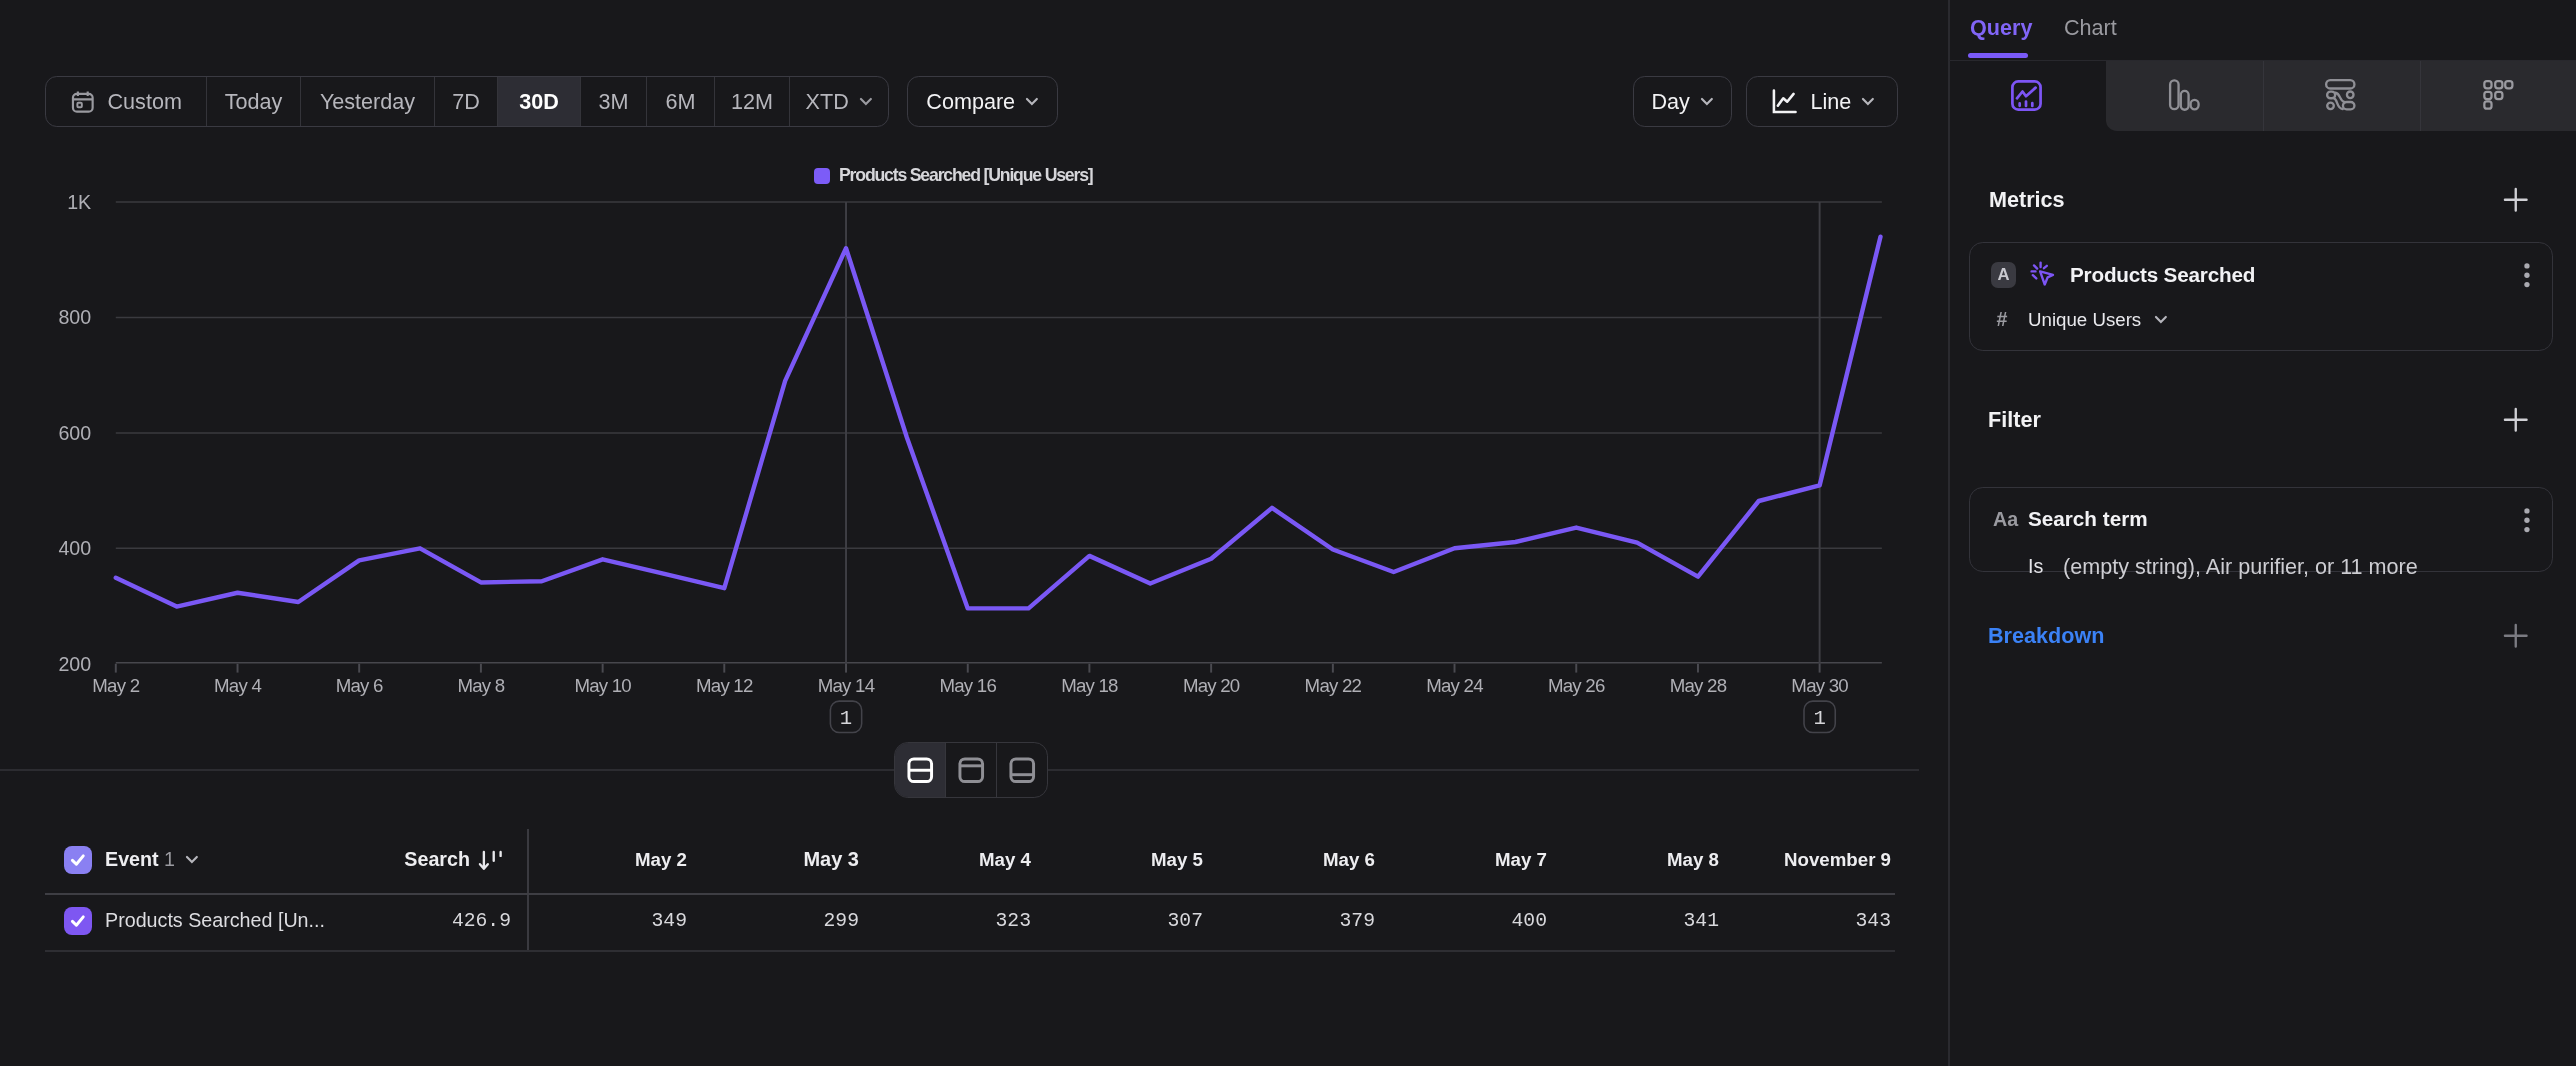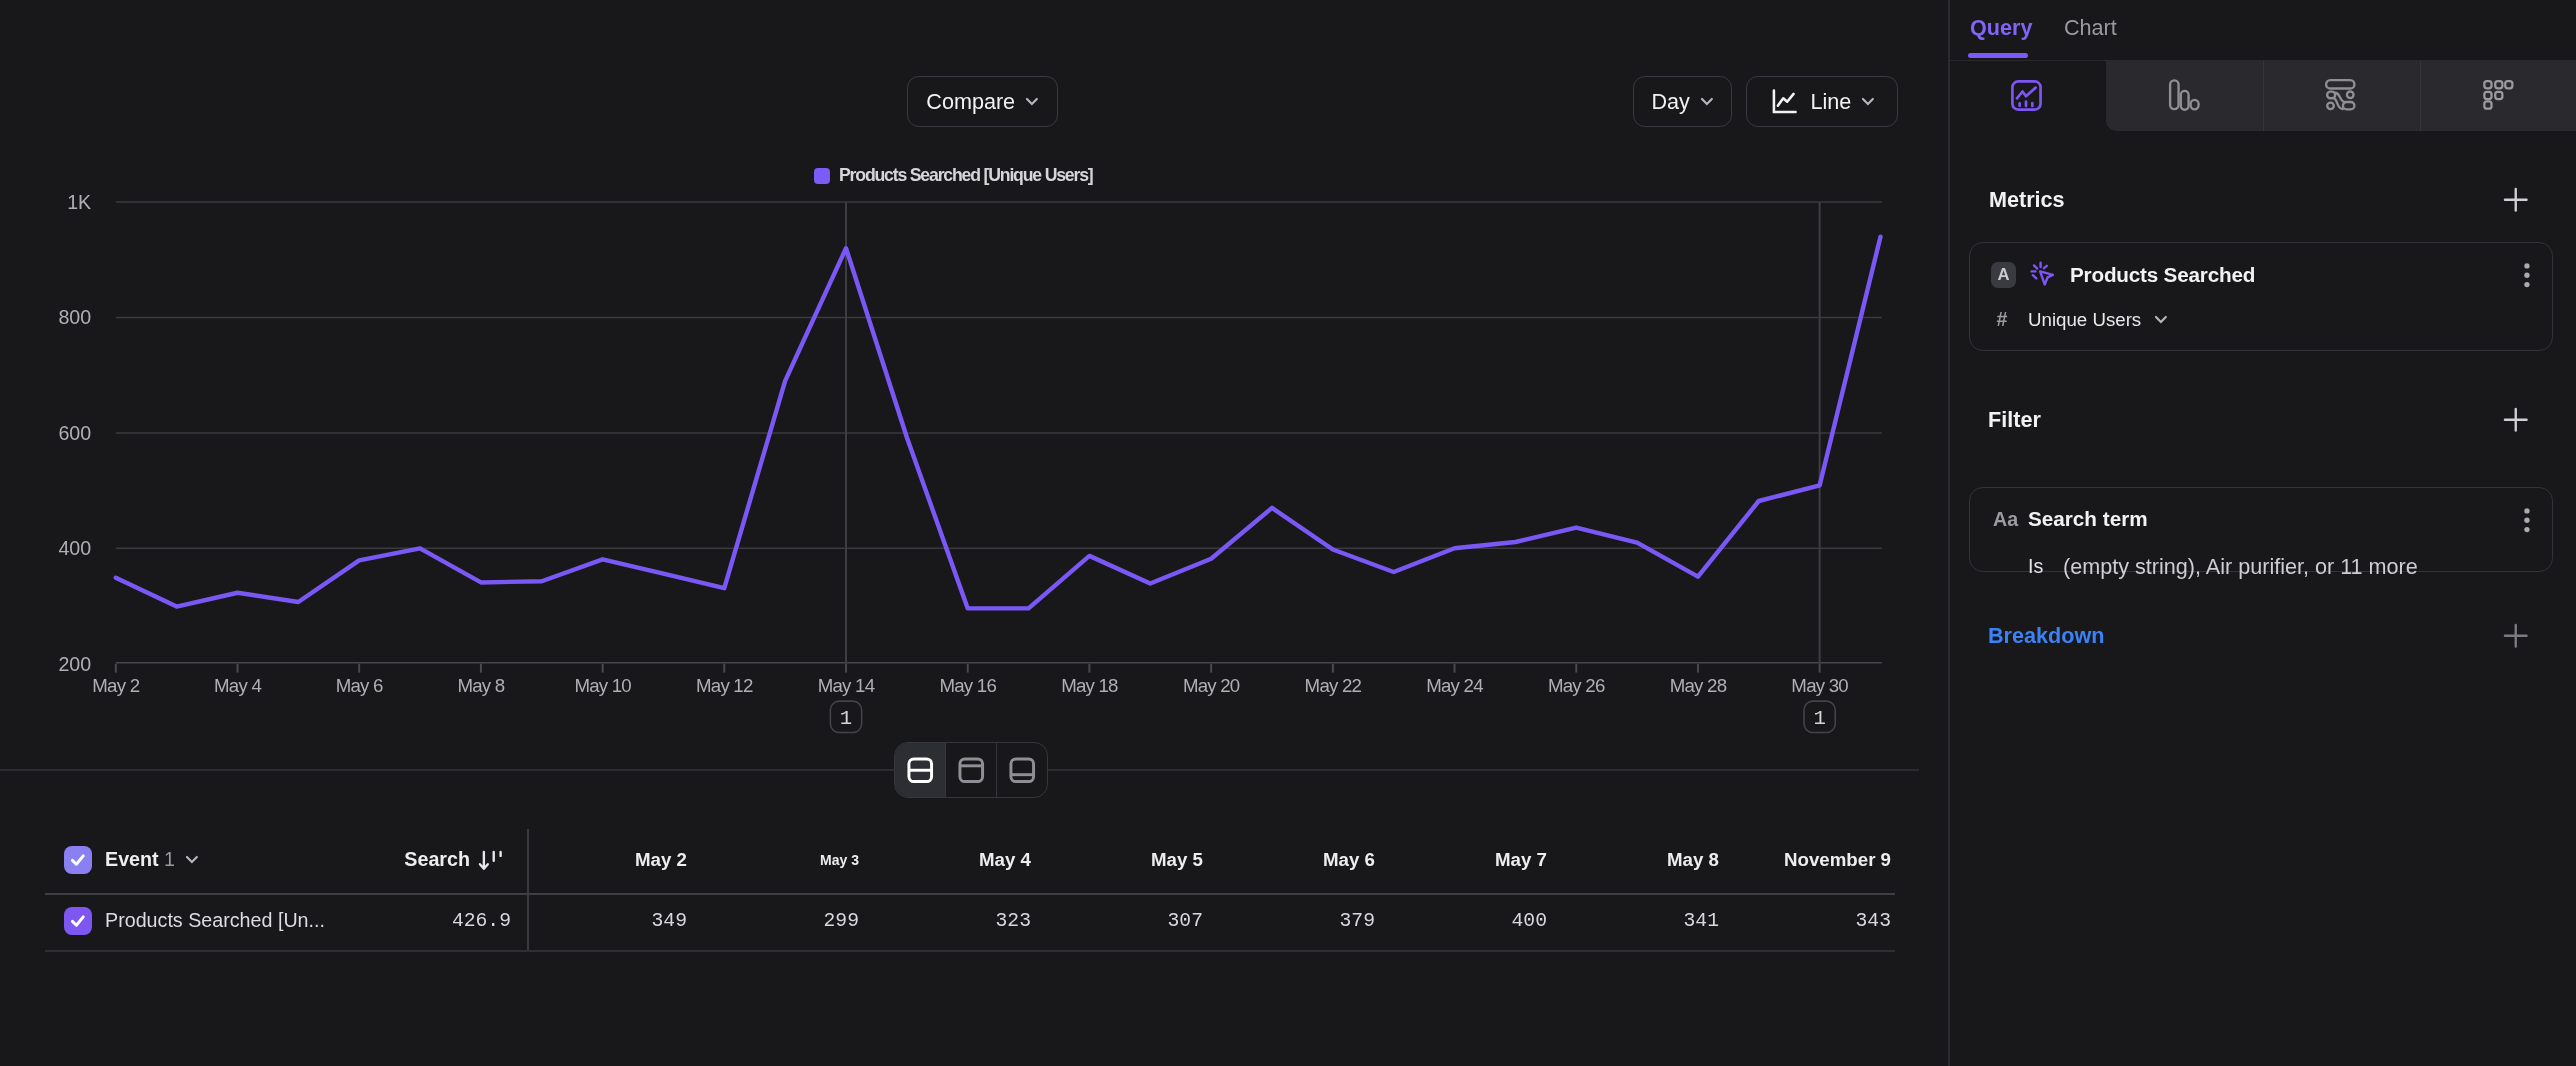--- a/index.html
+++ b/index.html
@@ -13,20 +13,42 @@
   .chev{display:inline-block;margin-left:9.8px;}
   .hdr{font-weight:700;font-size:21.6px;color:#f2f2f4;}
   .card{position:absolute;border:1.5px solid #33333a;border-radius:13.8px;}
   .mono{font-family:"Liberation Mono", monospace;font-size:19.7px;color:#d8d8dc;height:27.6px;
         display:flex;align-items:center;justify-content:flex-end;text-align:right;}
 </style>
 </head>
 <body>
 <div id="root">
 
+  <div class="abs" id="toolbar" style="left:45px;top:76px;height:51px;border:1.5px solid #3a3a42;border-radius:11.8px;display:flex;">
+    <div class="seg" style="width:161px;border-right:1px solid #34343a;">
+      <svg width="25.6" height="25.6" viewBox="0 0 26 26" fill="none" stroke="#9a9aa0" stroke-width="2.2" style="margin-right:11.8px">
+        <rect x="3" y="5" width="20" height="18" rx="4"></rect>
+        <path d="M8 2.5 V7 M18 2.5 V7 M3 10.5 H23"></path>
+        <rect x="7.5" y="14" width="4.5" height="4.5" rx="1" stroke-width="2"></rect>
+      </svg>
+      Custom
+    </div>
+    <div class="seg" style="width:94px;border-right:1px solid #34343a;">Today</div>
+    <div class="seg" style="width:134px;border-right:1px solid #34343a;">Yesterday</div>
+    <div class="seg" style="width:63px;border-right:1px solid #34343a;">7D</div>
+    <div class="seg" style="width:82px;background:#2d2d34;color:#fff;font-weight:700;">30D</div>
+    <div class="seg" style="width:67px;border-right:1px solid #34343a;border-left:1px solid #34343a;">3M</div>
+    <div class="seg" style="width:68px;border-right:1px solid #34343a;">6M</div>
+    <div class="seg" style="width:75px;border-right:1px solid #34343a;">12M</div>
+    <div class="seg" style="width:98px;">XTD
+      <svg class="chev" width="13.8" height="8.9" viewBox="0 0 14 9" fill="none" stroke="#9a9aa0" stroke-width="2.2" stroke-linecap="round">
+          <path d="M2 2 L7 7 L12 2"></path>
+        </svg>
+    </div>
+  </div>
 
   <div class="btn" style="left:907px;top:76px;width:151px;height:51px;">Compare
     <svg class="chev" width="13.8" height="8.9" viewBox="0 0 14 9" fill="none" stroke="#b6b6bc" stroke-width="2.2" stroke-linecap="round">
         <path d="M2 2 L7 7 L12 2"></path>
       </svg>
   </div>
 
   <div class="btn" style="left:1633px;top:76px;width:99px;height:51px;">Day
     <svg class="chev" width="13.8" height="8.9" viewBox="0 0 14 9" fill="none" stroke="#b6b6bc" stroke-width="2.2" stroke-linecap="round">
         <path d="M2 2 L7 7 L12 2"></path>
@@ -148,21 +170,21 @@
   </div>
   <div class="abs" style="left:273px;top:846px;width:197px;height:27.6px;display:flex;align-items:center;justify-content:flex-end;font-size:19.7px;font-weight:700;color:#ededf0;">Search</div>
   <svg class="abs" style="left:476px;top:847px;" width="31.5" height="27.6" viewBox="0 0 32 28" fill="none" stroke="#e8e8ec" stroke-width="2.4" stroke-linecap="round">
     <path d="M8 5 V22 M8 22 L4 17.5 M8 22 L12 17.5"></path>
     <path d="M18 5 V14"></path>
     <path d="M25 5 V9"></path>
   </svg>
   <div class="abs" style="left:527px;top:829px;width:1.5px;height:121px;background:#3a3a40;"></div>
 
   <div class="abs" style="left:549px;top:846px;width:138px;height:27.6px;display:flex;align-items:center;justify-content:flex-end;font-size:18.7px;font-weight:700;color:#ededf0;">May 2</div>
-  <div class="abs" style="left:721px;top:846px;width:138px;height:27.6px;display:flex;align-items:center;justify-content:flex-end;font-size:14px;font-weight:700;color:#ededf0;">May 3</div>
+  <div class="abs" style="left:721px;top:846px;width:138px;height:27.6px;display:flex;align-items:center;justify-content:flex-end;font-size:20px;font-weight:700;color:#ededf0;">May 3</div>
   <div class="abs" style="left:893px;top:846px;width:138px;height:27.6px;display:flex;align-items:center;justify-content:flex-end;font-size:18.7px;font-weight:700;color:#ededf0;">May 4</div>
   <div class="abs" style="left:1065px;top:846px;width:138px;height:27.6px;display:flex;align-items:center;justify-content:flex-end;font-size:18.7px;font-weight:700;color:#ededf0;">May 5</div>
   <div class="abs" style="left:1237px;top:846px;width:138px;height:27.6px;display:flex;align-items:center;justify-content:flex-end;font-size:18.7px;font-weight:700;color:#ededf0;">May 6</div>
   <div class="abs" style="left:1409px;top:846px;width:138px;height:27.6px;display:flex;align-items:center;justify-content:flex-end;font-size:18.7px;font-weight:700;color:#ededf0;">May 7</div>
   <div class="abs" style="left:1581px;top:846px;width:138px;height:27.6px;display:flex;align-items:center;justify-content:flex-end;font-size:18.7px;font-weight:700;color:#ededf0;">May 8</div>
   <div class="abs" style="left:1753px;top:846px;width:138px;height:27.6px;display:flex;align-items:center;justify-content:flex-end;font-size:18.7px;font-weight:700;color:#ededf0;">November 9</div>
   <div class="abs" style="left:45px;top:893px;width:1850px;height:1.5px;background:#3e3e44;"></div>
 
   <div class="abs" style="left:64px;top:907px;width:27.6px;height:27.6px;border-radius:7.9px;background:#7e57f2;display:flex;align-items:center;justify-content:center;">
     <svg width="19.7" height="19.7" viewBox="0 0 20 20" fill="none" stroke="#fff" stroke-width="3" stroke-linecap="round" stroke-linejoin="round">

